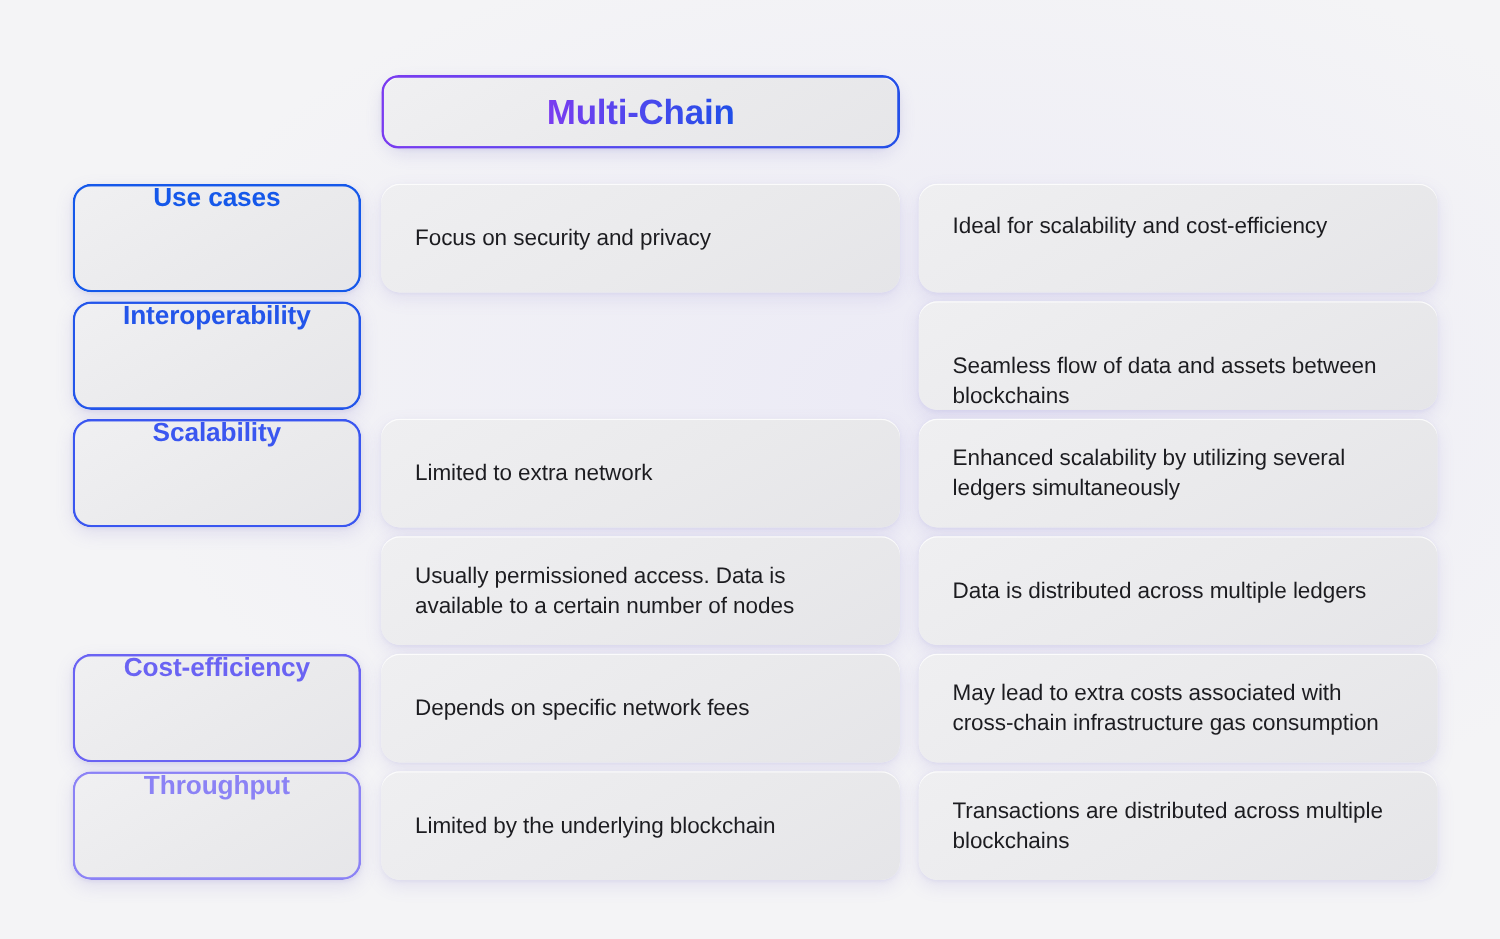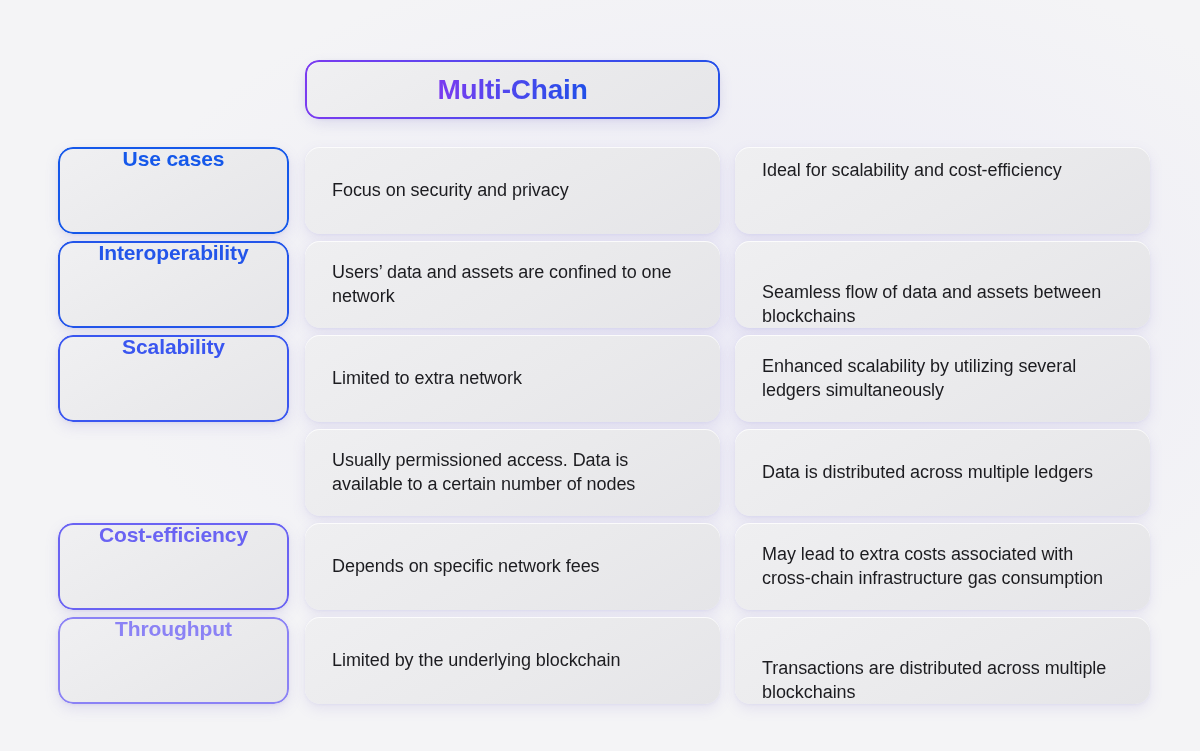--- a/index.html
+++ b/index.html
@@ -129,21 +129,21 @@
     background: linear-gradient(150deg, #efeff1 0%, #eaeaec 55%, #e5e5e8 100%);
     padding: 0 26px 0 27px;
     display: flex;
     flex-direction: column;
     justify-content: center;
     box-shadow:
       0 5px 14px rgba(120,110,200,0.13),
       0 1px 3px rgba(120,110,200,0.08),
       inset 0 1px 0 rgba(255,255,255,0.80);
   }
-  .cell.top { justify-content: flex-start; padding-top: 12px; }
+  .cell.top { justify-content: flex-start; padding-top: 22px; }
   .cell-multi { grid-column: 3; }
   .cell-cross { grid-column: 5; }
 
   .cell-text {
     font-size: 18px;
     line-height: 1.30;
     color: #1c1c20;
     letter-spacing: -0.05px;
   }
 </style>
@@ -163,23 +163,20 @@
       </div>
       <div class="cell cell-multi" style="grid-row: 3;">
         <span class="cell-text">Focus on security and privacy</span>
       </div>
       <div class="cell cell-cross top" style="grid-row: 3;">
         <span class="cell-text">Ideal for scalability and cost-efficiency</span>
       </div>
       <div class="rowlabel" style="grid-row: 4; --chip: #2355ea;">
         <span class="rowlabel-text">Interoperability</span>
       </div>
-      <div class="cell cell-multi" style="grid-row: 4;">
-        <span class="cell-text">Users’ data and assets are confined to one network</span>
-      </div>
       <div class="cell cell-cross" style="grid-row: 4; justify-content: flex-end;">
         <span class="cell-text">Seamless flow of data and assets between blockchains</span>
       </div>
       <div class="rowlabel" style="grid-row: 5; --chip: #3a56f0;">
         <span class="rowlabel-text">Scalability</span>
       </div>
       <div class="cell cell-multi" style="grid-row: 5;">
         <span class="cell-text">Limited to extra network</span>
       </div>
       <div class="cell cell-cross" style="grid-row: 5;">
@@ -199,17 +196,17 @@
       </div>
       <div class="cell cell-cross" style="grid-row: 7;">
         <span class="cell-text">May lead to extra costs associated with cross-chain infrastructure gas consumption</span>
       </div>
       <div class="rowlabel" style="grid-row: 8; --chip: #8b82f5;">
         <span class="rowlabel-text">Throughput</span>
       </div>
       <div class="cell cell-multi" style="grid-row: 8;">
         <span class="cell-text">Limited by the underlying blockchain</span>
       </div>
-      <div class="cell cell-cross" style="grid-row: 8; justify-content: flex-end;">
+      <div class="cell cell-cross" style="grid-row: 8;">
         <span class="cell-text">Transactions are distributed across multiple blockchains</span>
       </div>
     </div>
 </div>
 
 </body></html>

